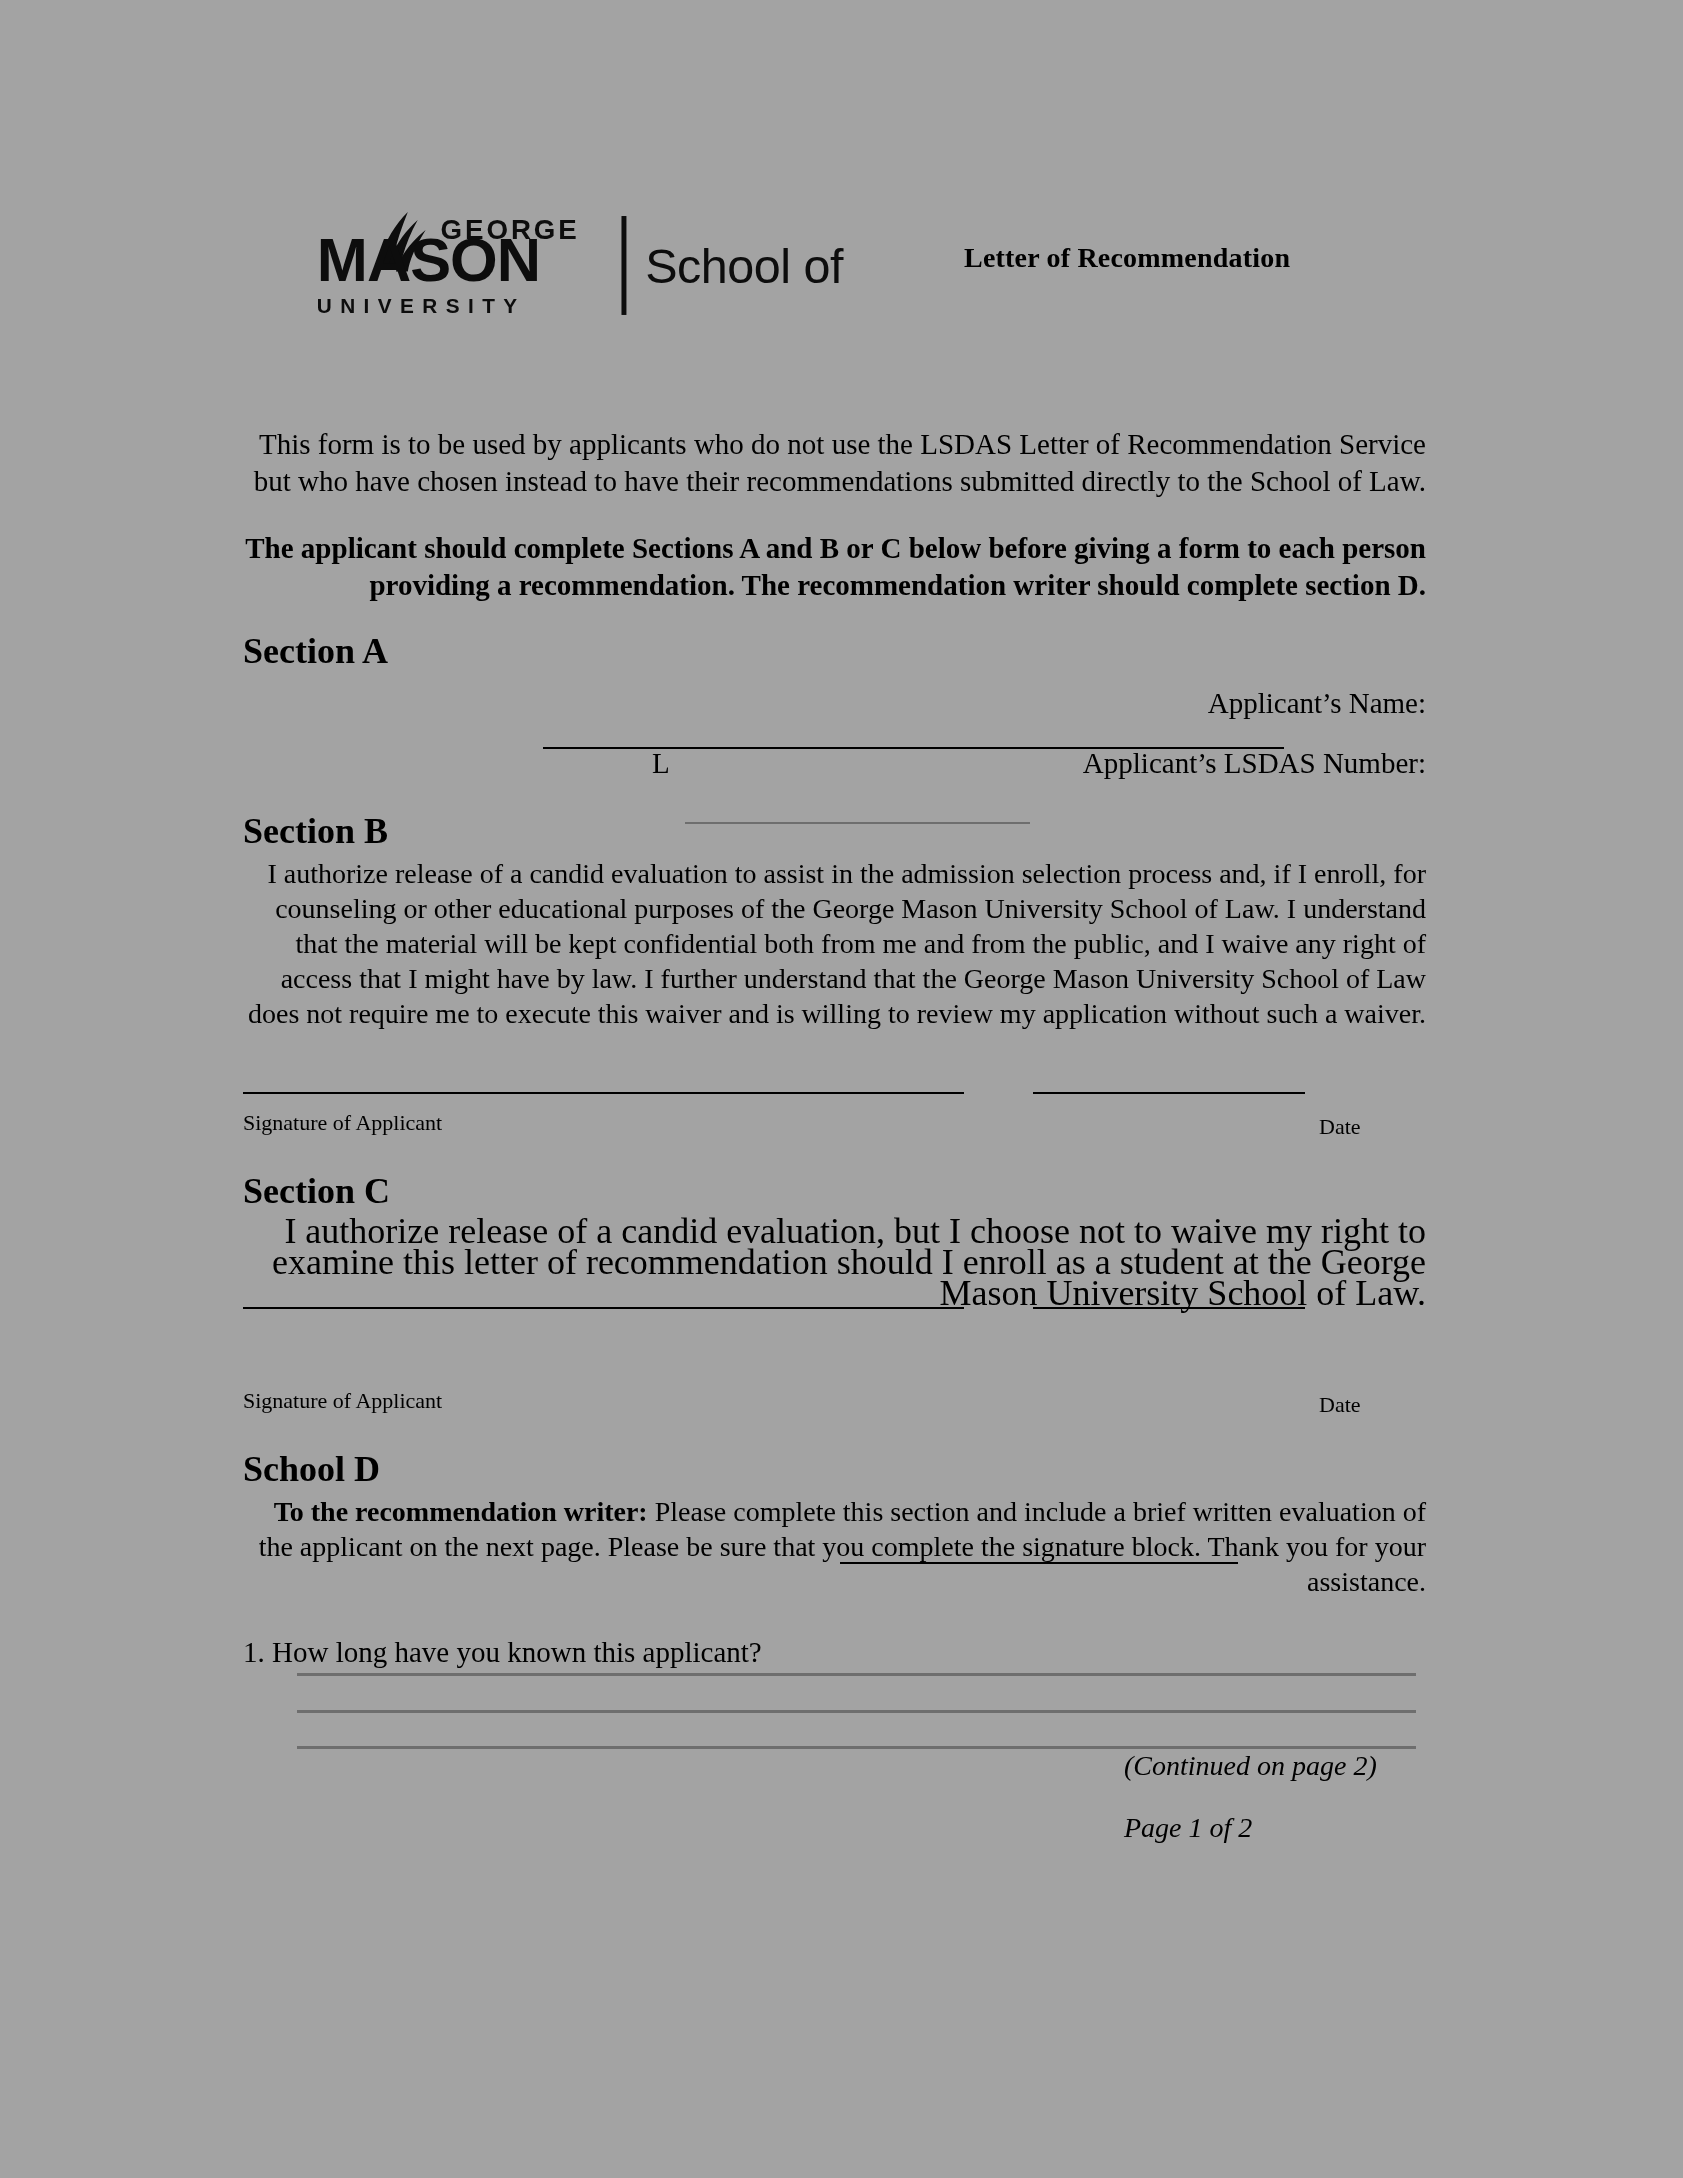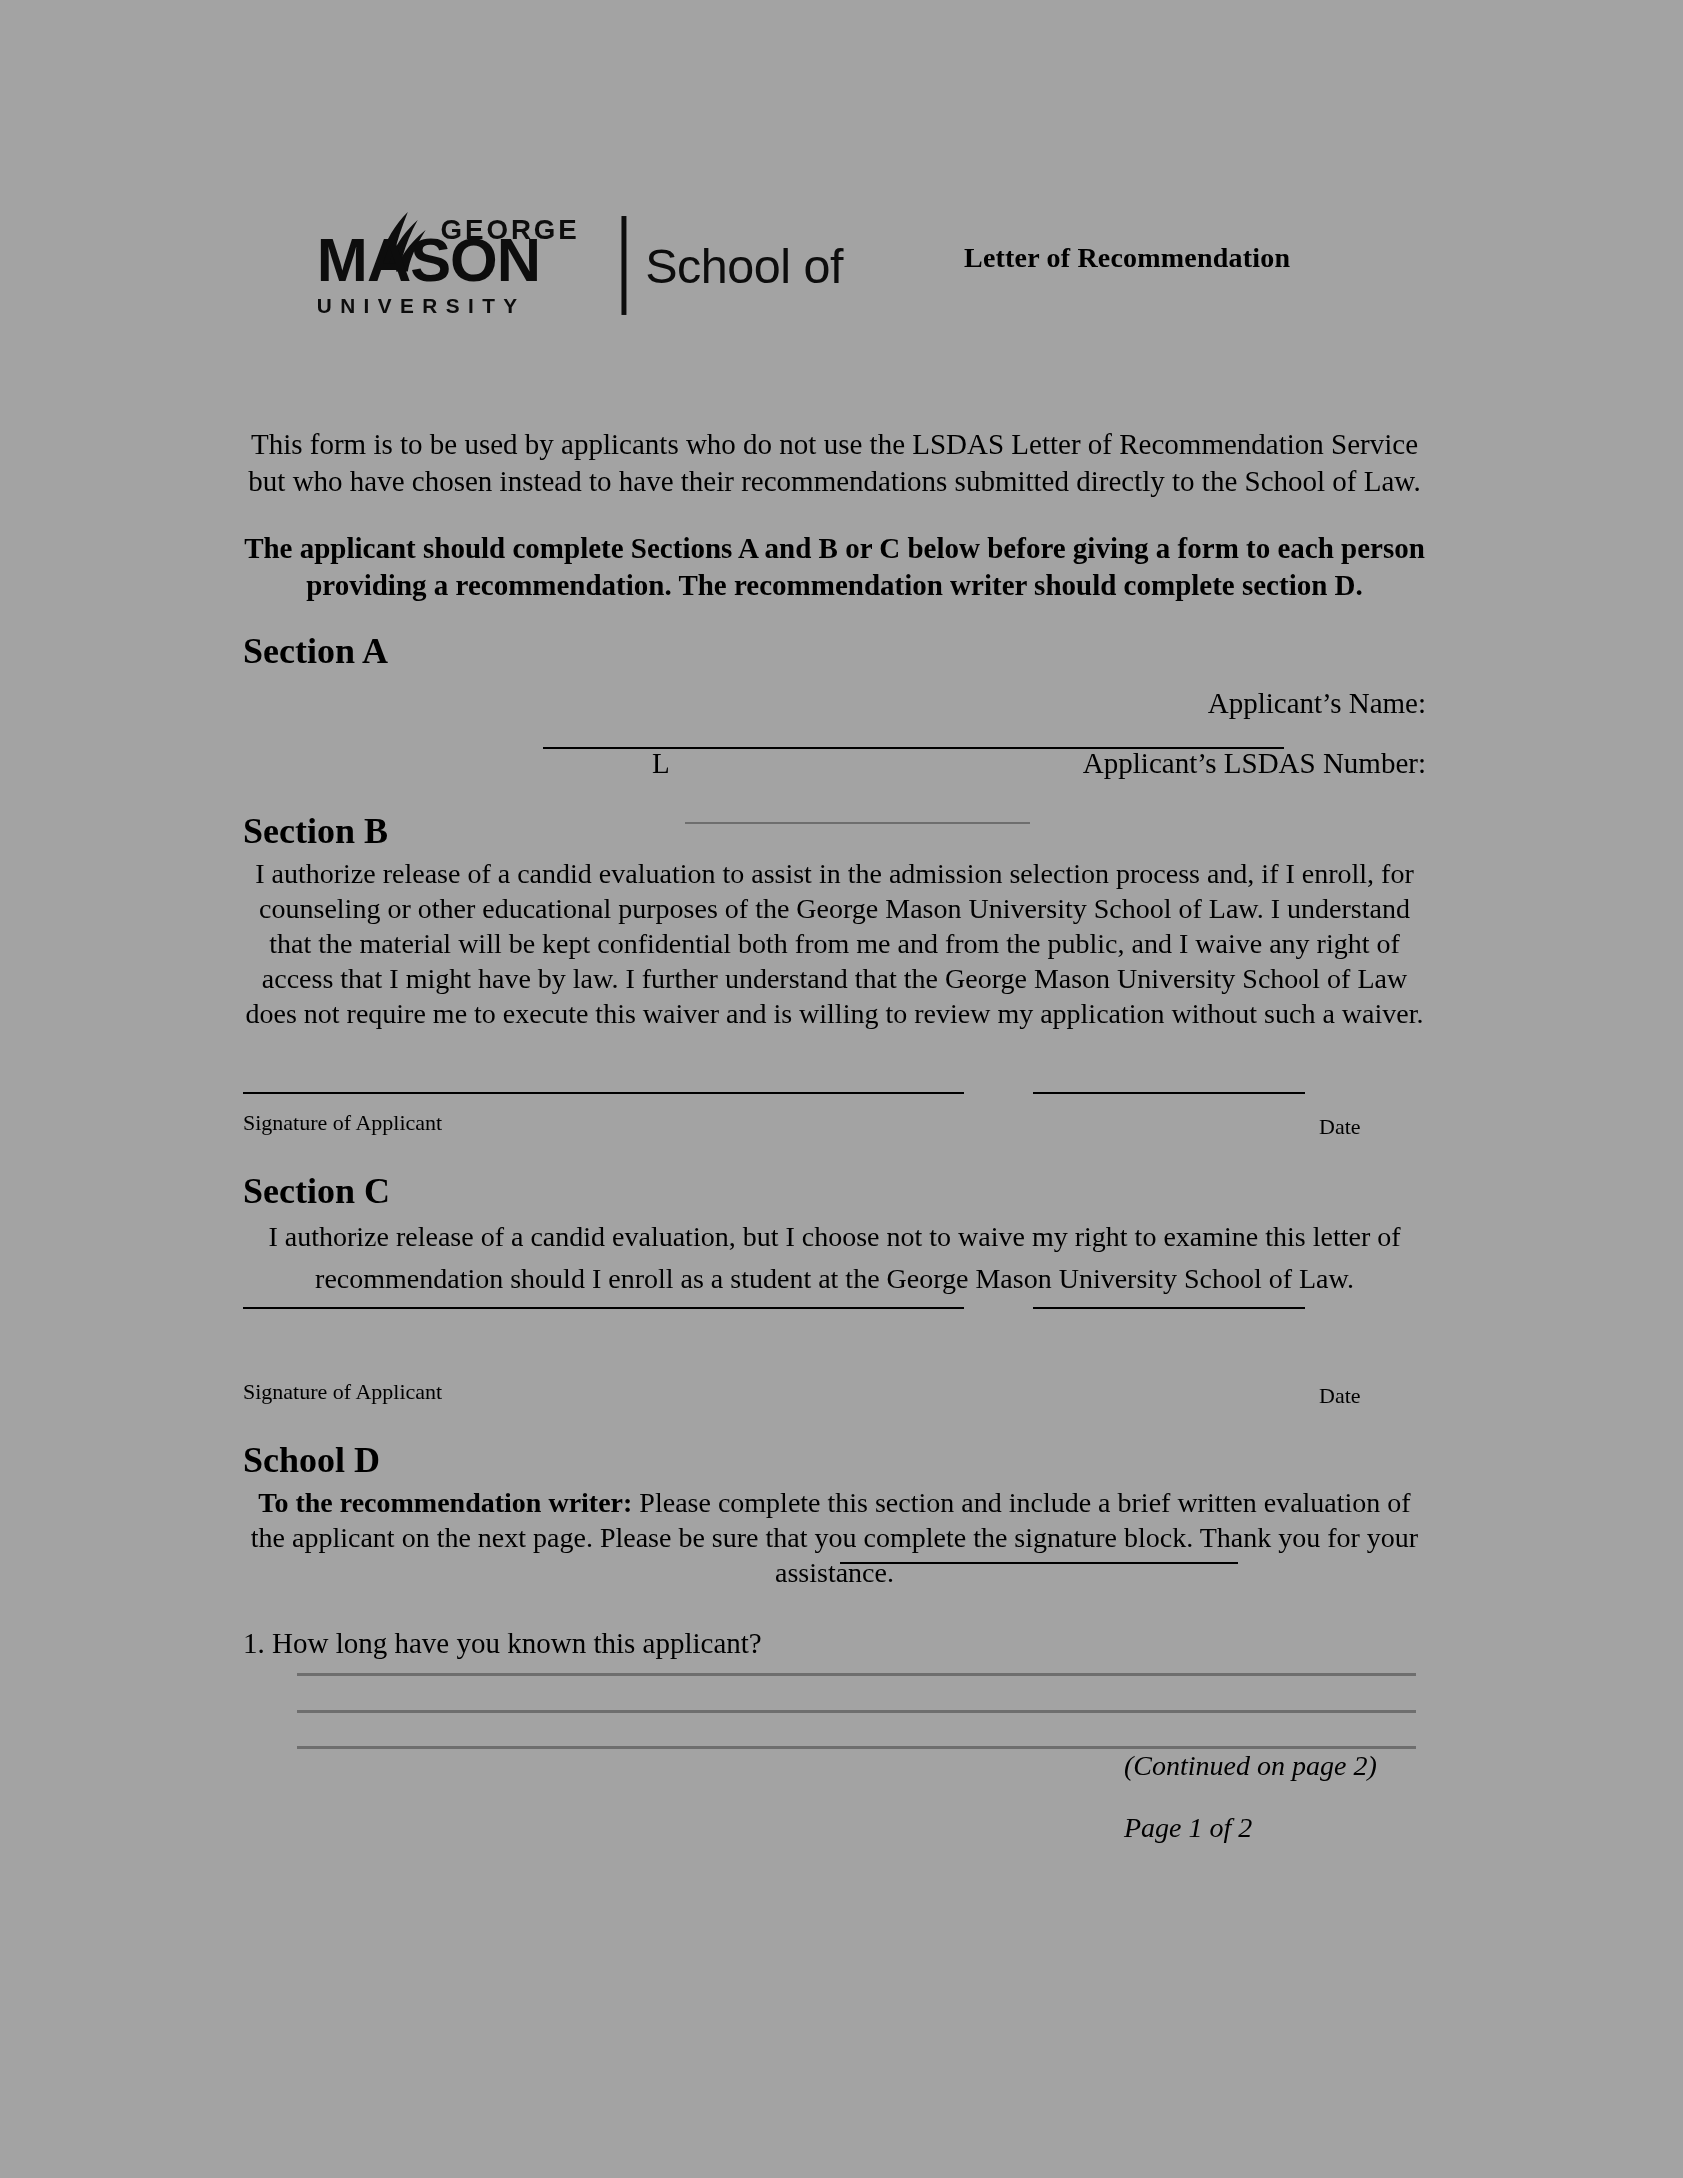--- a/index.html
+++ b/index.html
@@ -57,21 +57,21 @@
     position: absolute;
     left: 243px;
     top: 426px;
     width: 1183px;
   }
 
   p.para {
     margin: 0;
     font-size: 29px;
     line-height: 37px;
-    text-align: center;
+    text-align: right;
   }
   p.para.bold {
     font-weight: bold;
   }
   .gap-26 { height: 26px; }
   .gap-30 { height: 30px; }
   .gap-16 { height: 16px; }
 
   .section-head {
     font-size: 36px;
@@ -199,21 +199,21 @@
 
     <div class="sig-row">
       <span class="sig-label sig-label-left">Signature of Applicant</span>
       <span class="sig-label sig-label-right">Date</span>
     </div>
 
     <div class="gap-26"></div>
 
     <p class="section-head">Section C</p>
     <div style="height:8px"></div>
-    <p class="para" style="font-size:28px;line-height:42px">I authorize release of a candid evaluation, but I choose not to waive my right to examine this letter of recommendation should I enroll as a student at the George Mason University School of Law.</p>
+    <p class="para" style="font-size:36px;line-height:31px">I authorize release of a candid evaluation, but I choose not to waive my right to examine this letter of recommendation should I enroll as a student at the George Mason University School of Law.</p>
 
     <div style="height:73px"></div>
 
     <div class="sig-row">
       <span class="sig-label sig-label-left">Signature of Applicant</span>
       <span class="sig-label sig-label-right">Date</span>
     </div>
 
     <div class="gap-26"></div>
 

